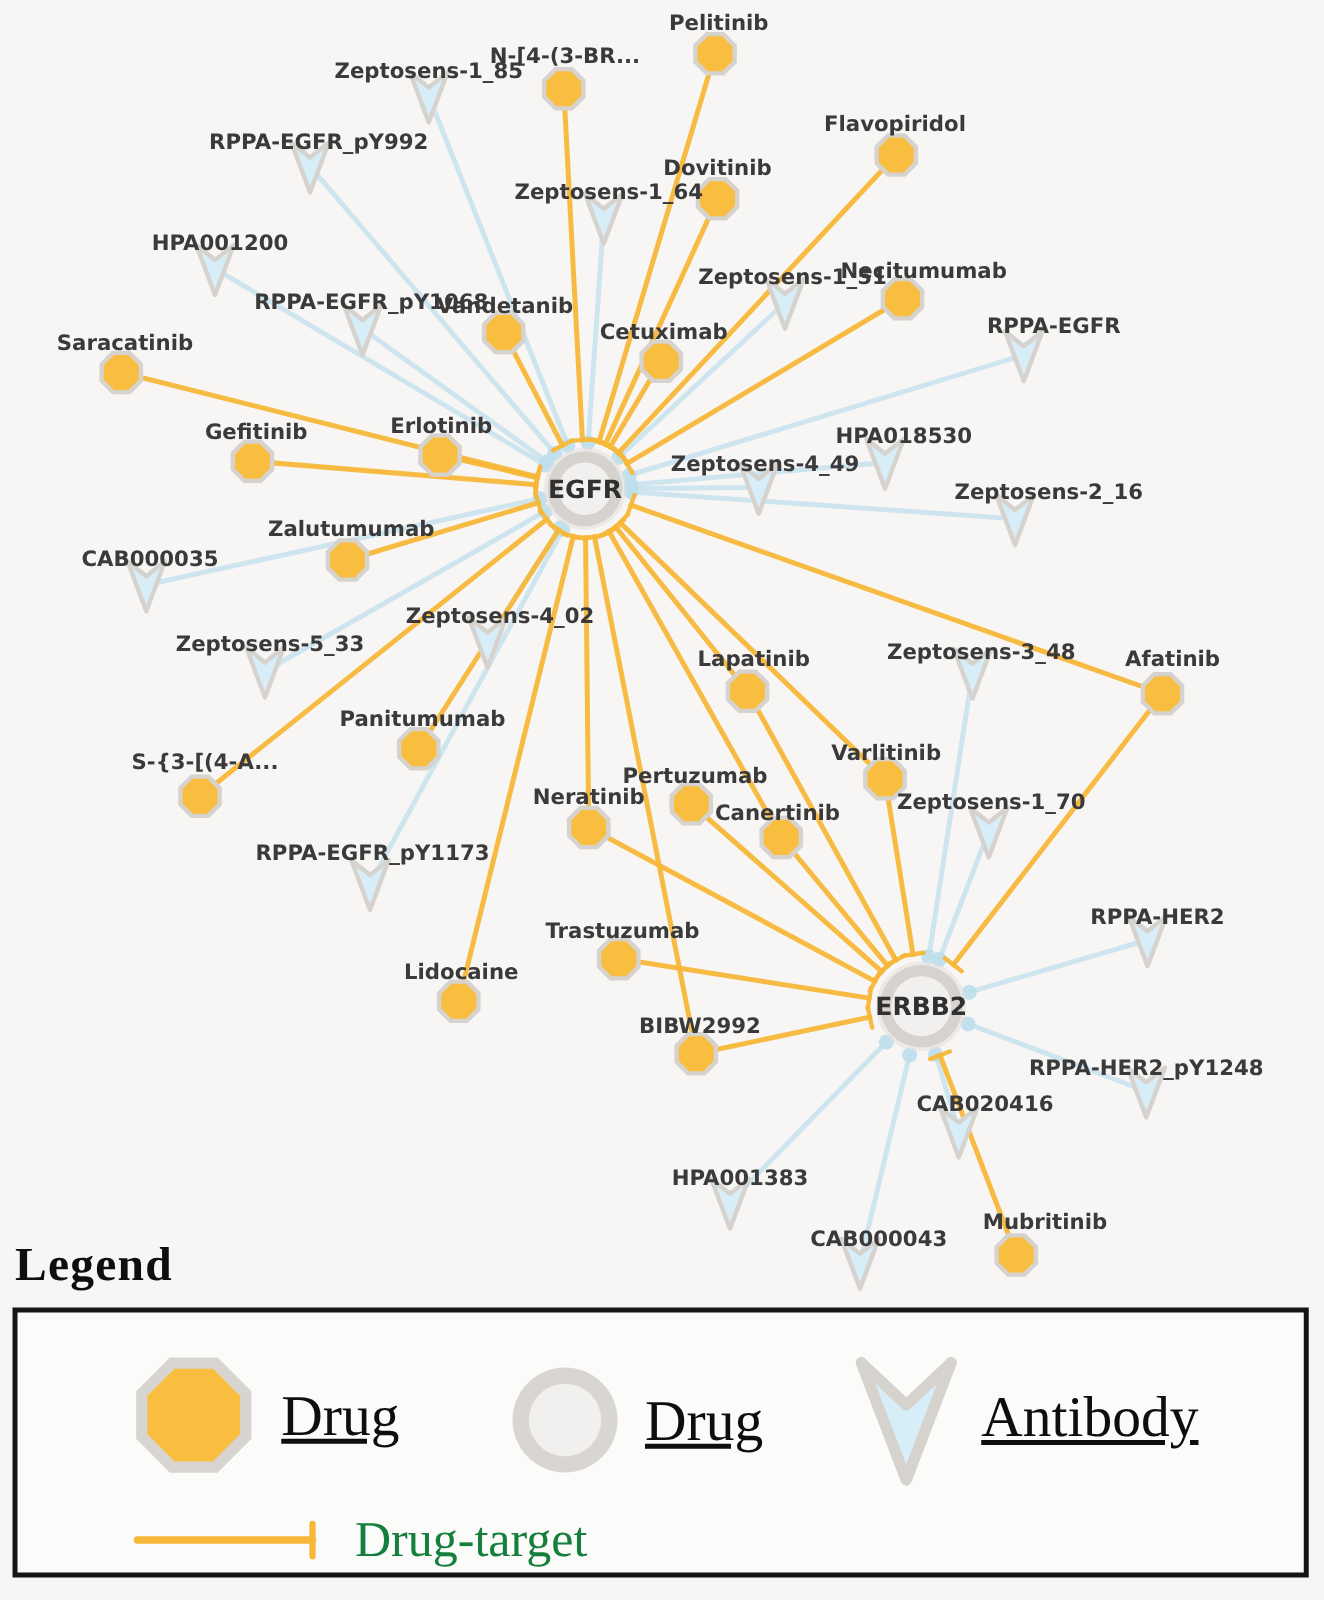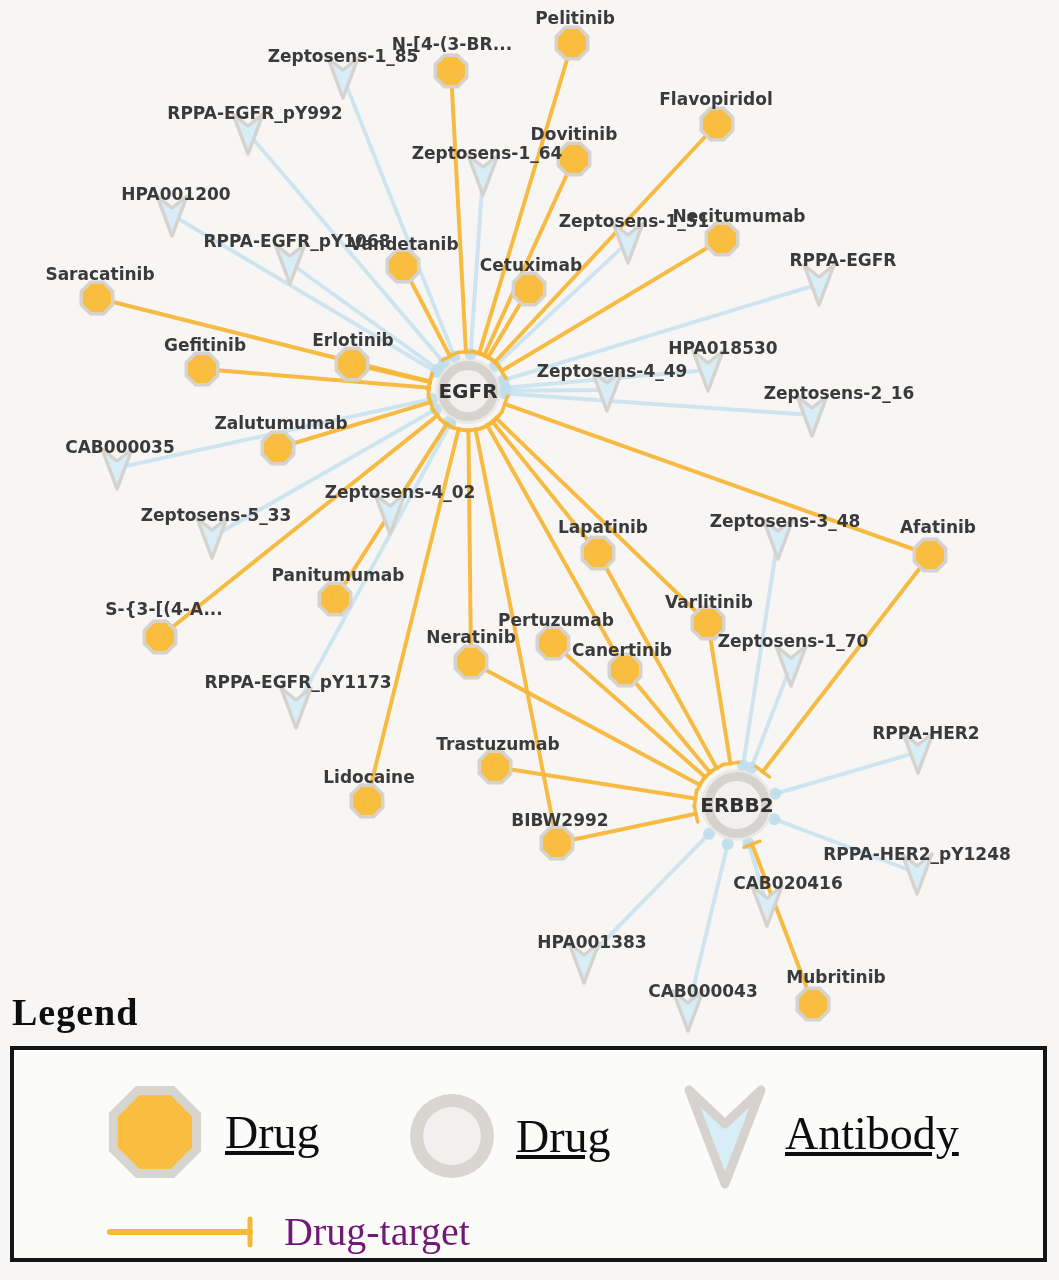--- a/index.html
+++ b/index.html
@@ -14,21 +14,21 @@
   #legend-title{
     position:absolute;left:12px;top:990px;
     font:700 38px "Liberation Serif",serif;color:#0e0e0e;letter-spacing:1px;
   }
   #legend-box{
     position:absolute;left:10px;top:1046px;width:1029px;height:208px;
     border:4px solid #151515;background:#FBFBFA;
   }
   .li{position:absolute;display:flex;align-items:center;gap:14px;}
   .lt1{font:400 46px "Liberation Serif",serif;color:#0e0e0e;text-decoration:underline;}
-  .lt2{font:400 40px "Liberation Serif",serif;color:#701a75;}
+  .lt2{font:400 40px "Liberation Serif",serif;color:#15803d;}
 </style>
 </head>
 <body>
 
 <svg id="net" width="1059" height="1280" viewBox="0 0 1059 1280">
     <g>
       <line x1="343" y1="77" x2="454.3151904412349" y2="356.62375838838204" stroke="#CCE5F0" stroke-width="4" stroke-linecap="round" opacity="0.95"></line>
       <circle cx="454.3151904412349" cy="356.62375838838204" r="6" fill="#BFDEEC" opacity="0.95"></circle>
       <line x1="248" y1="133" x2="443.99269157819253" y2="362.8459746689712" stroke="#CCE5F0" stroke-width="4" stroke-linecap="round" opacity="0.95"></line>
       <circle cx="443.99269157819253" cy="362.8459746689712" r="6" fill="#BFDEEC" opacity="0.95"></circle>

